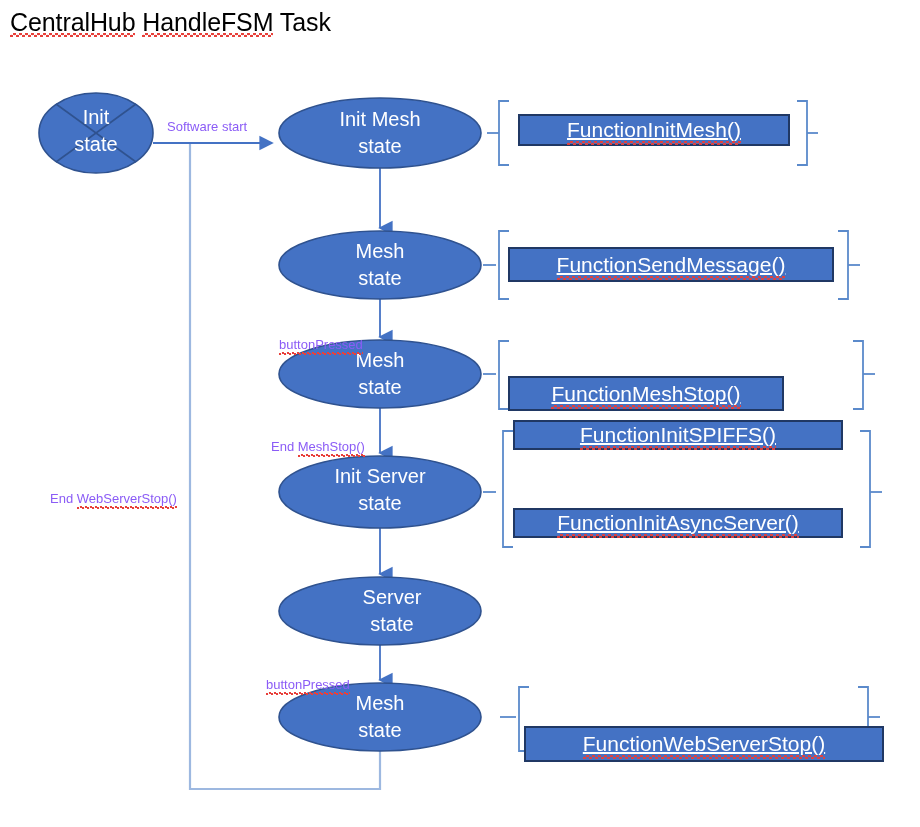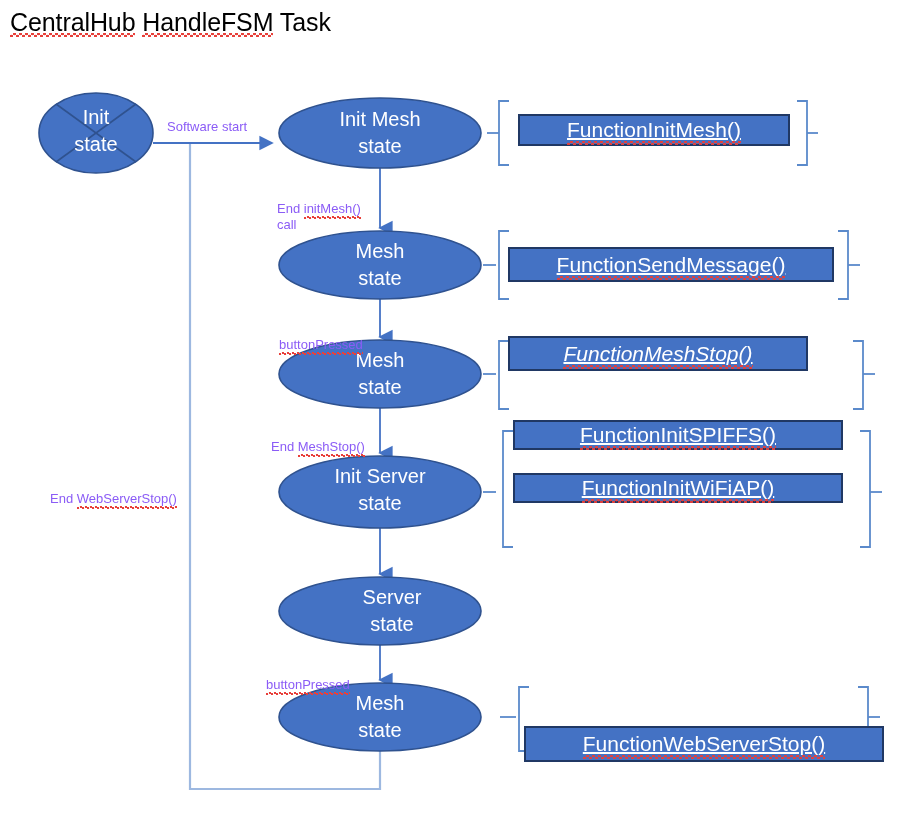--- a/index.html
+++ b/index.html
@@ -248,23 +248,20 @@
 state</div>
   <div class="state-label" style="left:292px; top:584px; width:200px;">Server
 state</div>
   <div class="state-label" style="left:280px; top:690px; width:200px;">Mesh
 state</div>
 
   <div class="edge-label" style="left:167px; top:103px;">
     <span>Software start</span>
   </div>
 
-  <div class="edge-label" style="left:277px; top:185px;">
-    <span>End </span><span class="sq">initMesh()</span><br><span>call</span>
-  </div>
 
   <div class="edge-label" style="left:279px; top:321px;">
     <span class="sq">buttonPressed</span>
   </div>
 
   <div class="edge-label" style="left:271px; top:423px;">
     <span>End </span><span class="sq">MeshStop()</span>
   </div>
 
 
@@ -277,28 +274,28 @@
   </div>
 
   <div class="fn-box" style="left:518px; top:114px; width:272px; height:32px;">
     <span class="fn-text">FunctionInitMesh()</span>
   </div>
 
   <div class="fn-box" style="left:508px; top:247px; width:326px; height:35px;">
     <span class="fn-text">FunctionSendMessage()</span>
   </div>
 
-  <div class="fn-box" style="left:508px; top:336px; width:300px; height:35px;font-style:italic;">
+  <div class="fn-box" style="left:508px; top:376px; width:276px; height:35px;">
     <span class="fn-text">FunctionMeshStop()</span>
   </div>
 
   <div class="fn-box" style="left:513px; top:420px; width:330px; height:30px;">
     <span class="fn-text">FunctionInitSPIFFS()</span>
   </div>
-  <div class="fn-box" style="left:513px; top:473px; width:330px; height:30px;">
-    <span class="fn-text">FunctionInitWiFiAP()</span>
+  <div class="fn-box" style="left:513px; top:508px; width:330px; height:30px;">
+    <span class="fn-text">FunctionInitAsyncServer()</span>
   </div>
 
   <div class="fn-box" style="left:524px; top:726px; width:360px; height:36px;">
     <span class="fn-text">FunctionWebServerStop()</span>
   </div>
 
 </div>
 
 </body></html>

